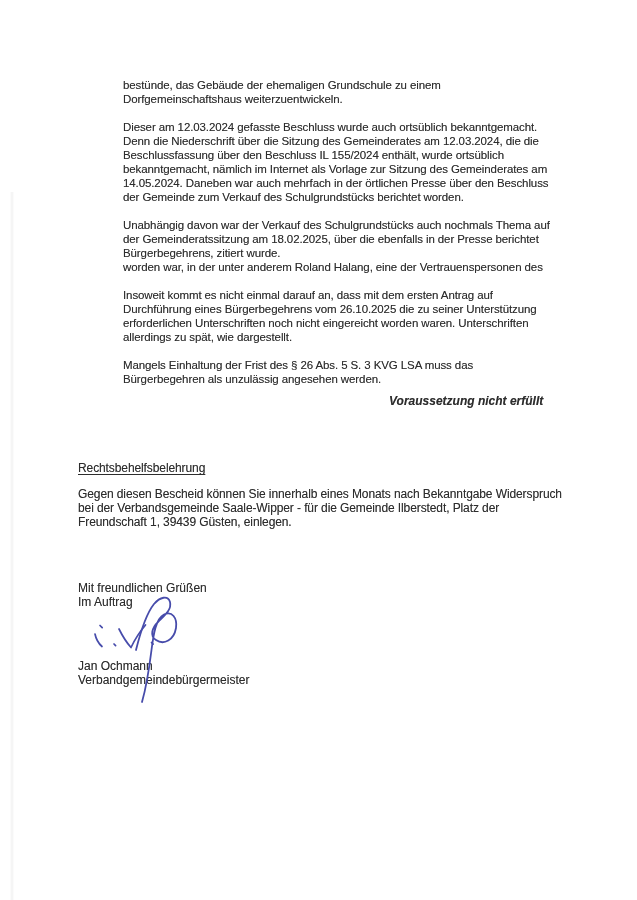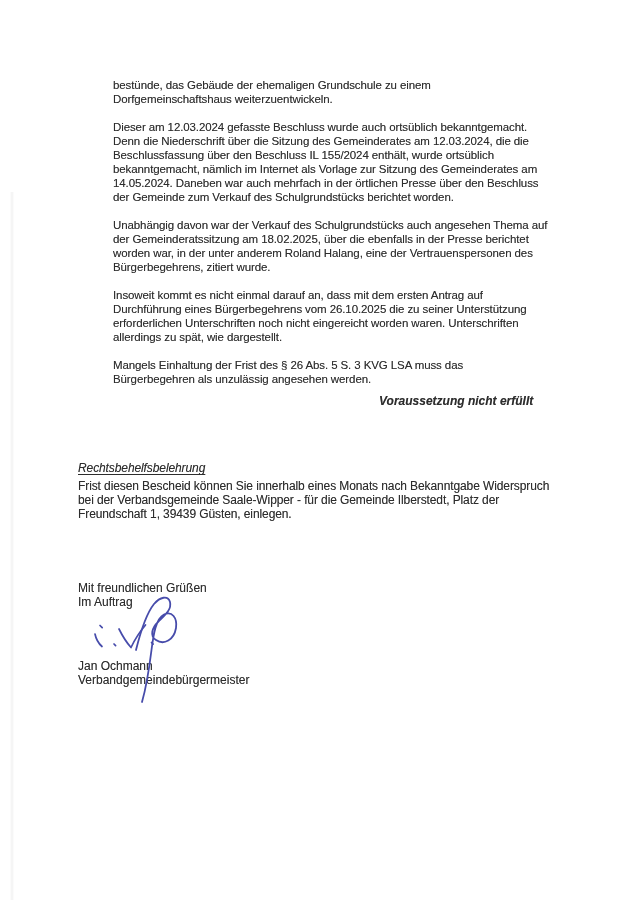--- a/index.html
+++ b/index.html
@@ -28,21 +28,21 @@
     width: 4px;
     background: linear-gradient(to right, rgba(0,0,0,0.00), rgba(0,0,0,0.055), rgba(0,0,0,0.00));
     filter: blur(0.6px);
   }
   .ln {
     white-space: nowrap;
     line-height: 14px;
   }
   .main {
     position: absolute;
-    left: 113px; top: 78px; width: 470px;
+    left: 123px; top: 78px; width: 470px;
     font-size: 11.5px;
     letter-spacing: -0.1px;
     text-shadow: 0 0 0.5px rgba(40,40,40,0.45);
   }
   .main p { margin: 0 0 14px 0; }
   .verdict {
     font-weight: bold;
     font-size: 12px;
     margin-left: 266px;
     margin-top: -6px;
@@ -53,24 +53,23 @@
   .appeal {
     position: absolute;
     left: 78px; top: 461px; width: 540px;
     font-size: 12px;
     letter-spacing: -0.1px;
     text-shadow: 0 0 0.5px rgba(40,40,40,0.45);
   }
   .appeal-heading {
     text-decoration: underline;
     text-underline-offset: 2px;
-    margin-bottom: 4px;
+    margin-bottom: 12px;
     line-height: 14px;
     white-space: nowrap;
-    font-style: italic;
   }
   .closing {
     position: absolute;
     left: 78px; top: 581px;
     font-size: 12px;
     text-shadow: 0 0 0.5px rgba(40,40,40,0.45);
   }
   .signer {
     position: absolute;
     left: 78px; top: 659px;
@@ -107,41 +106,41 @@
     </p>
     <p>
       <span class="ln" style="display:block">Dieser am 12.03.2024 gefasste Beschluss wurde auch ortsüblich bekanntgemacht.</span>
       <span class="ln" style="display:block">Denn die Niederschrift über die Sitzung des Gemeinderates am 12.03.2024, die die</span>
       <span class="ln" style="display:block">Beschlussfassung über den Beschluss IL 155/2024 enthält, wurde ortsüblich</span>
       <span class="ln" style="display:block">bekanntgemacht, nämlich im Internet als Vorlage zur Sitzung des Gemeinderates am</span>
       <span class="ln" style="display:block">14.05.2024. Daneben war auch mehrfach in der örtlichen Presse über den Beschluss</span>
       <span class="ln" style="display:block">der Gemeinde zum Verkauf des Schulgrundstücks berichtet worden.</span>
     </p>
     <p>
-      <span class="ln" style="display:block">Unabhängig davon war der Verkauf des Schulgrundstücks auch angesehen Thema auf</span>
+      <span class="ln" style="display:block">Unabhängig davon war der Verkauf des Schulgrundstücks auch nochmals Thema auf</span>
       <span class="ln" style="display:block">der Gemeinderatssitzung am 18.02.2025, über die ebenfalls in der Presse berichtet</span>
+      <span class="ln" style="display:block">Bürgerbegehrens, zitiert wurde.</span>
       <span class="ln" style="display:block">worden war, in der unter anderem Roland Halang, eine der Vertrauenspersonen des</span>
-      <span class="ln" style="display:block">Bürgerbegehrens, zitiert wurde.</span>
     </p>
     <p>
       <span class="ln" style="display:block">Insoweit kommt es nicht einmal darauf an, dass mit dem ersten Antrag auf</span>
       <span class="ln" style="display:block">Durchführung eines Bürgerbegehrens vom 26.10.2025 die zu seiner Unterstützung</span>
       <span class="ln" style="display:block">erforderlichen Unterschriften noch nicht eingereicht worden waren. Unterschriften</span>
       <span class="ln" style="display:block">allerdings zu spät, wie dargestellt.</span>
     </p>
     <p>
       <span class="ln" style="display:block">Mangels Einhaltung der Frist des § 26 Abs. 5 S. 3 KVG LSA muss das</span>
       <span class="ln" style="display:block">Bürgerbegehren als unzulässig angesehen werden.</span>
     </p>
     <div class="verdict">Voraussetzung nicht erfüllt</div>
   </section>
 
   <section class="appeal">
     <div class="appeal-heading">Rechtsbehelfsbelehrung</div>
-    <div class="ln">Frist diesen Bescheid können Sie innerhalb eines Monats nach Bekanntgabe Widerspruch</div>
+    <div class="ln">Gegen diesen Bescheid können Sie innerhalb eines Monats nach Bekanntgabe Widerspruch</div>
     <div class="ln">bei der Verbandsgemeinde Saale-Wipper - für die Gemeinde Ilberstedt, Platz der</div>
     <div class="ln">Freundschaft 1, 39439 Güsten, einlegen.</div>
   </section>
 
   <section class="closing">
     <div class="ln">Mit freundlichen Grüßen</div>
     <div class="ln">Im Auftrag</div>
   </section>
 
   <div class="signature" aria-label="i. V.">

